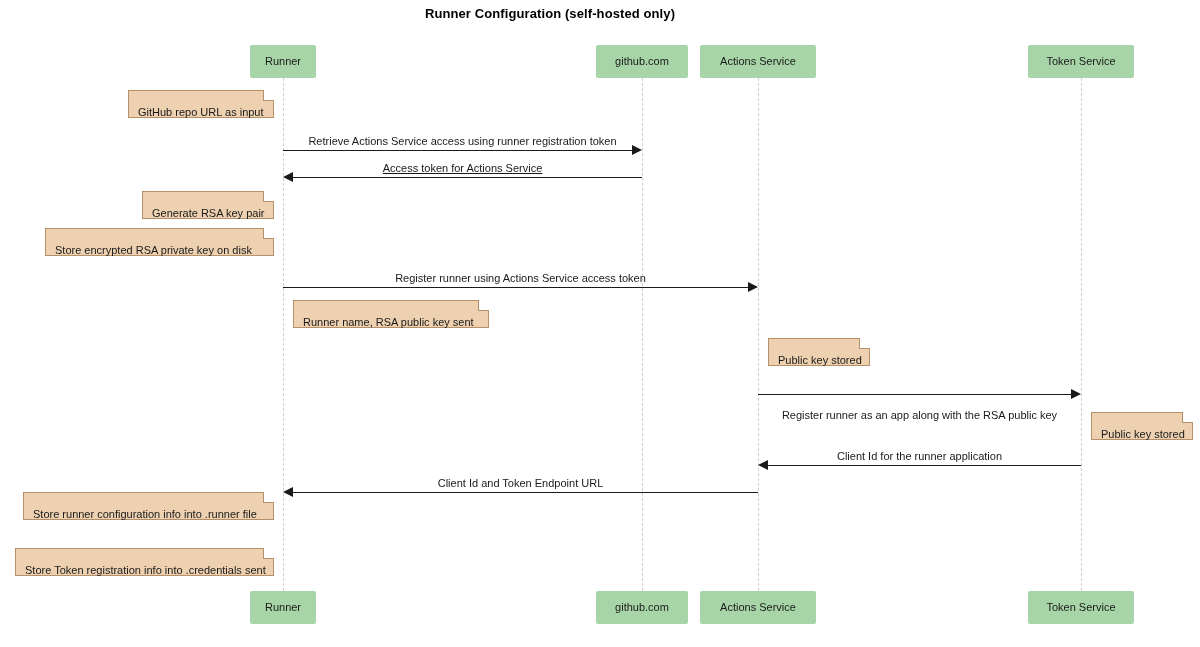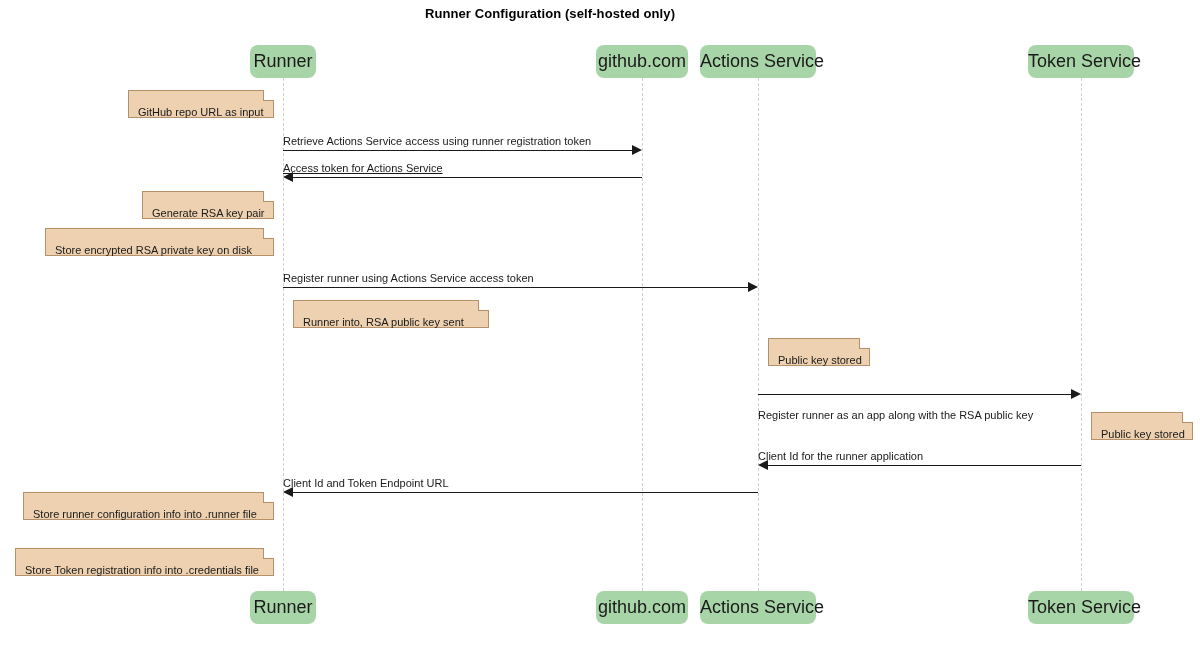--- a/index.html
+++ b/index.html
@@ -31,23 +31,23 @@
     letter-spacing: 0.1px;
   }
   .lifeline {
     position: absolute;
     width: 0;
     border-left: 1px dashed #d0d0d0;
   }
   .participant {
     position: absolute;
     background: #a8d5a8;
-    border-radius: 8px;
+    border-radius: 2px;
     color: #1a1a1a;
-    font-size: 18px;
+    font-size: 11px;
     text-align: center;
     line-height: 33px;
     height: 33px;
     white-space: nowrap;
     box-sizing: border-box;
   }
   .note {
     position: absolute;
     background: #edd1b0;
     border: 1px solid #b59068;
@@ -85,21 +85,21 @@
   .arrowhead.right {
     border-left: 10px solid #1a1a1a;
   }
   .arrowhead.left {
     border-right: 10px solid #1a1a1a;
   }
   .msg-label {
     position: absolute;
     font-size: 11px;
     color: #1a1a1a;
-    text-align: left;
+    text-align: center;
     white-space: nowrap;
   }
 </style>
 </head>
 <body>
 
 <div id="diagram-root">
 
   <div id="diagram-title">Runner Configuration (self-hosted only)</div>
 
@@ -139,21 +139,21 @@
   <div class="note" style="left:142px; top:191px; width:132px;">
     <span>Generate RSA key pair</span>
     <span class="fold"></span>
   </div>
 
   <div class="msg-label" style="left:283px; top:272px; width:475px;">Register runner using Actions Service access token</div>
   <div class="msg-line" style="left:283px; top:287px; width:465px;"></div>
   <div class="arrowhead right" style="left:748px; top:282px;"></div>
 
   <div class="note" style="left:293px; top:300px; width:196px;">
-    <span>Runner into, RSA public key sent</span>
+    <span>Runner name, RSA public key sent</span>
     <span class="fold"></span>
   </div>
 
   <div class="note" style="left:768px; top:338px; width:102px;">
     <span>Public key stored</span>
     <span class="fold"></span>
   </div>
 
   <div class="msg-label" style="left:758px; top:379px; width:323px;margin-top:30px;">Register runner as an app along with the RSA public key</div>
   <div class="msg-line" style="left:758px; top:394px; width:313px;"></div>
@@ -171,17 +171,17 @@
   <div class="msg-label" style="left:283px; top:477px; width:475px;">Client Id and Token Endpoint URL</div>
   <div class="msg-line" style="left:293px; top:492px; width:465px;"></div>
   <div class="arrowhead left" style="left:283px; top:487px;"></div>
 
   <div class="note" style="left:23px; top:492px; width:251px;">
     <span>Store runner configuration info into .runner file</span>
     <span class="fold"></span>
   </div>
 
   <div class="note" style="left:15px; top:548px; width:259px;">
-    <span>Store Token registration info into .credentials file</span>
+    <span>Store Token registration info into .credentials sent</span>
     <span class="fold"></span>
   </div>
 
 </div>
 
 </body></html>

